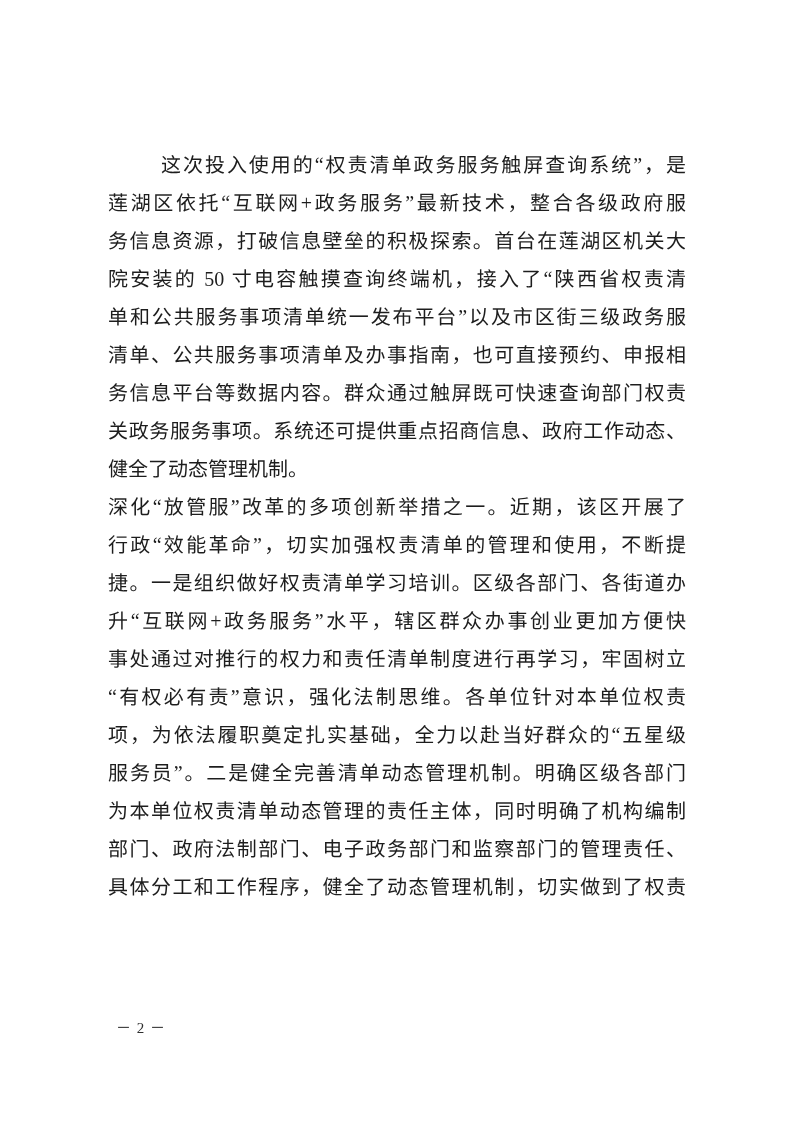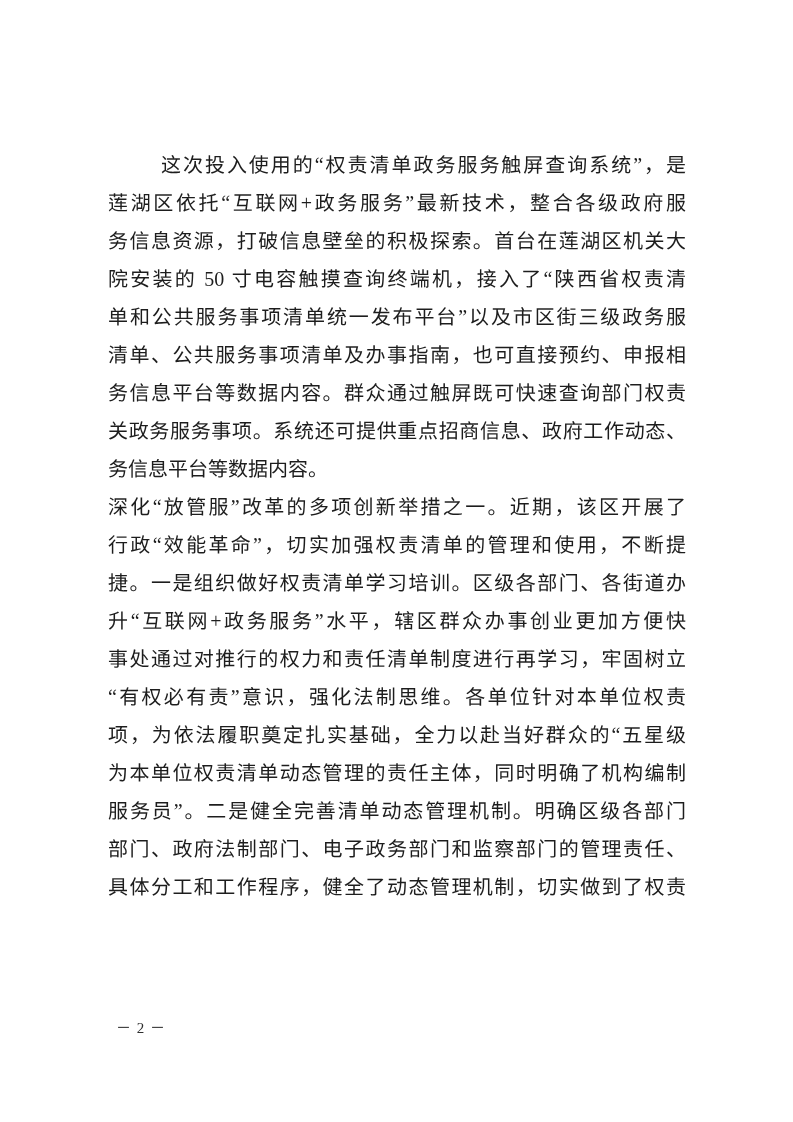--- a/index.html
+++ b/index.html
@@ -56,30 +56,30 @@
   <div class="text-block">
 
     <div class="line indent">这次投入使用的“权责清单政务服务触屏查询系统”，是</div>
     <div class="line">莲湖区依托“互联网+政务服务”最新技术，整合各级政府服</div>
     <div class="line">务信息资源，打破信息壁垒的积极探索。首台在莲湖区机关大</div>
     <div class="line">院安装的 50 寸电容触摸查询终端机，接入了“陕西省权责清</div>
     <div class="line">单和公共服务事项清单统一发布平台”以及市区街三级政务服</div>
     <div class="line">清单、公共服务事项清单及办事指南，也可直接预约、申报相</div>
     <div class="line">务信息平台等数据内容。群众通过触屏既可快速查询部门权责</div>
     <div class="line">关政务服务事项。系统还可提供重点招商信息、政府工作动态、</div>
-    <div class="line para-last">务信息平台等数据内容。</div>
+    <div class="line para-last">健全了动态管理机制。</div>
 
     <div class="line">深化“放管服”改革的多项创新举措之一。近期，该区开展了</div>
     <div class="line">行政“效能革命”，切实加强权责清单的管理和使用，不断提</div>
     <div class="line">捷。一是组织做好权责清单学习培训。区级各部门、各街道办</div>
     <div class="line">升“互联网+政务服务”水平，辖区群众办事创业更加方便快</div>
     <div class="line">事处通过对推行的权力和责任清单制度进行再学习，牢固树立</div>
     <div class="line">“有权必有责”意识，强化法制思维。各单位针对本单位权责</div>
     <div class="line">项，为依法履职奠定扎实基础，全力以赴当好群众的“五星级</div>
+    <div class="line">服务员”。二是健全完善清单动态管理机制。明确区级各部门</div>
     <div class="line">为本单位权责清单动态管理的责任主体，同时明确了机构编制</div>
-    <div class="line">服务员”。二是健全完善清单动态管理机制。明确区级各部门</div>
     <div class="line">部门、政府法制部门、电子政务部门和监察部门的管理责任、</div>
     <div class="line">具体分工和工作程序，健全了动态管理机制，切实做到了权责</div>
 
   </div>
 
   <div class="page-number">－ 2 －</div>
 </div>
 
 </body></html>

